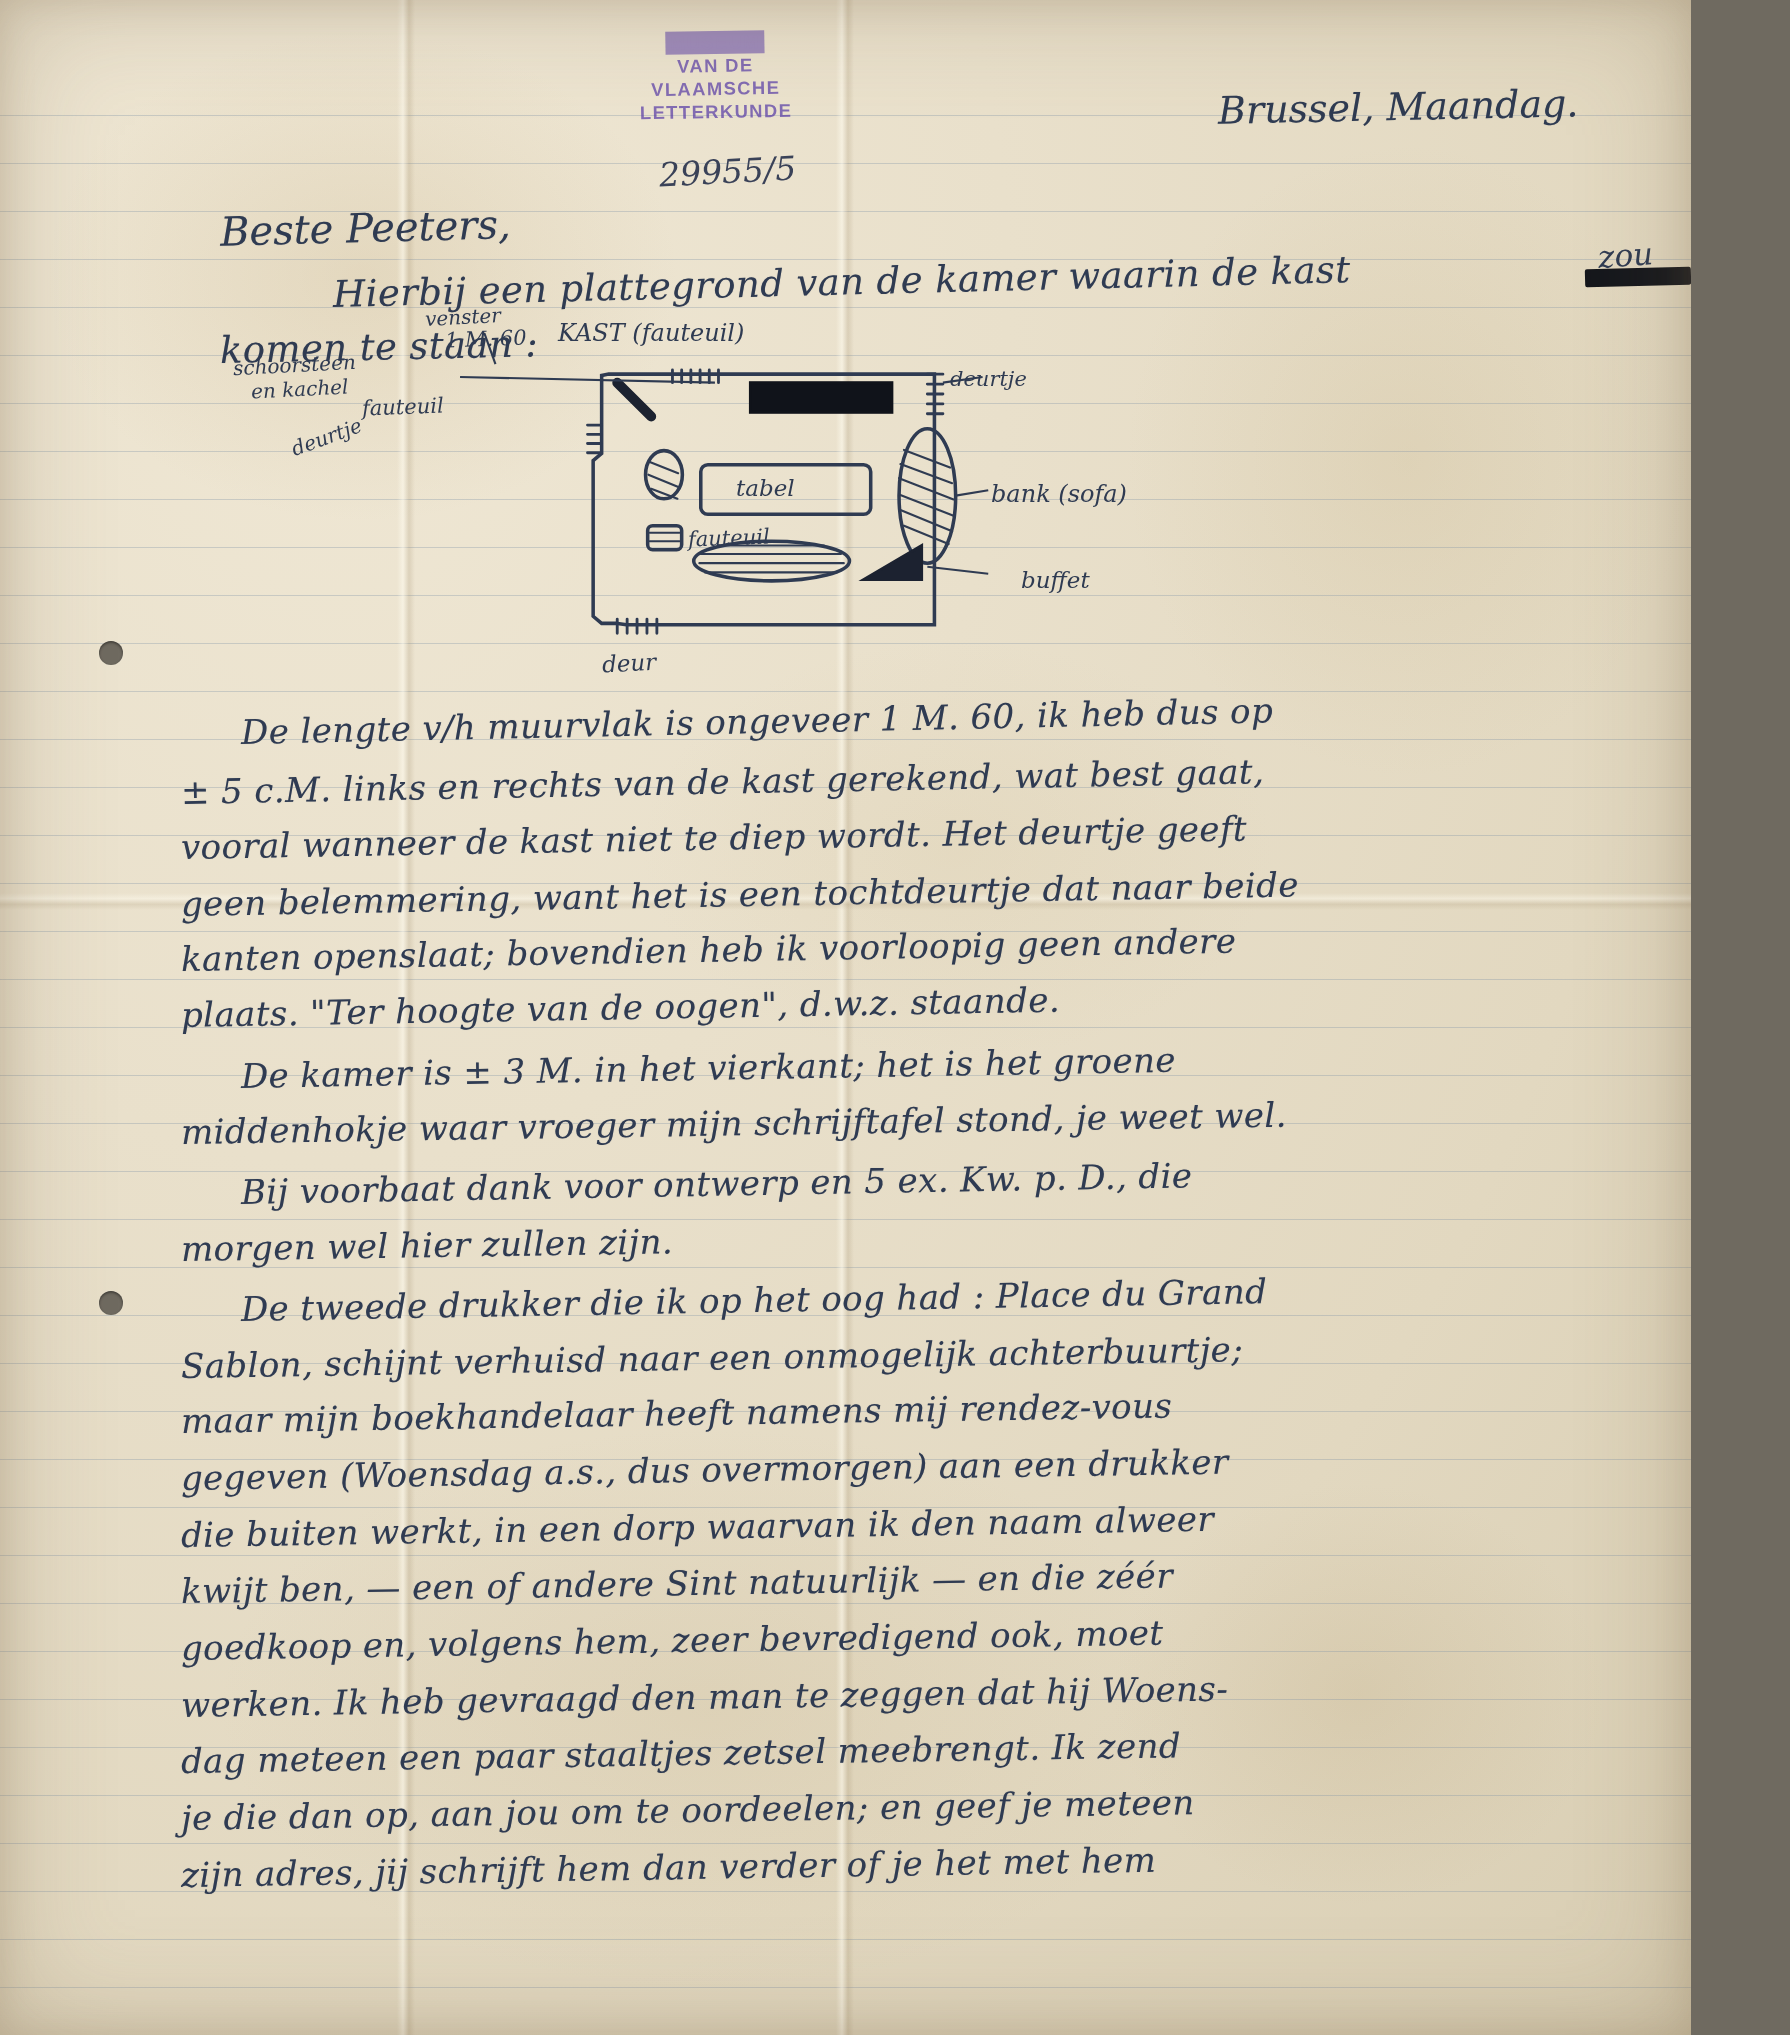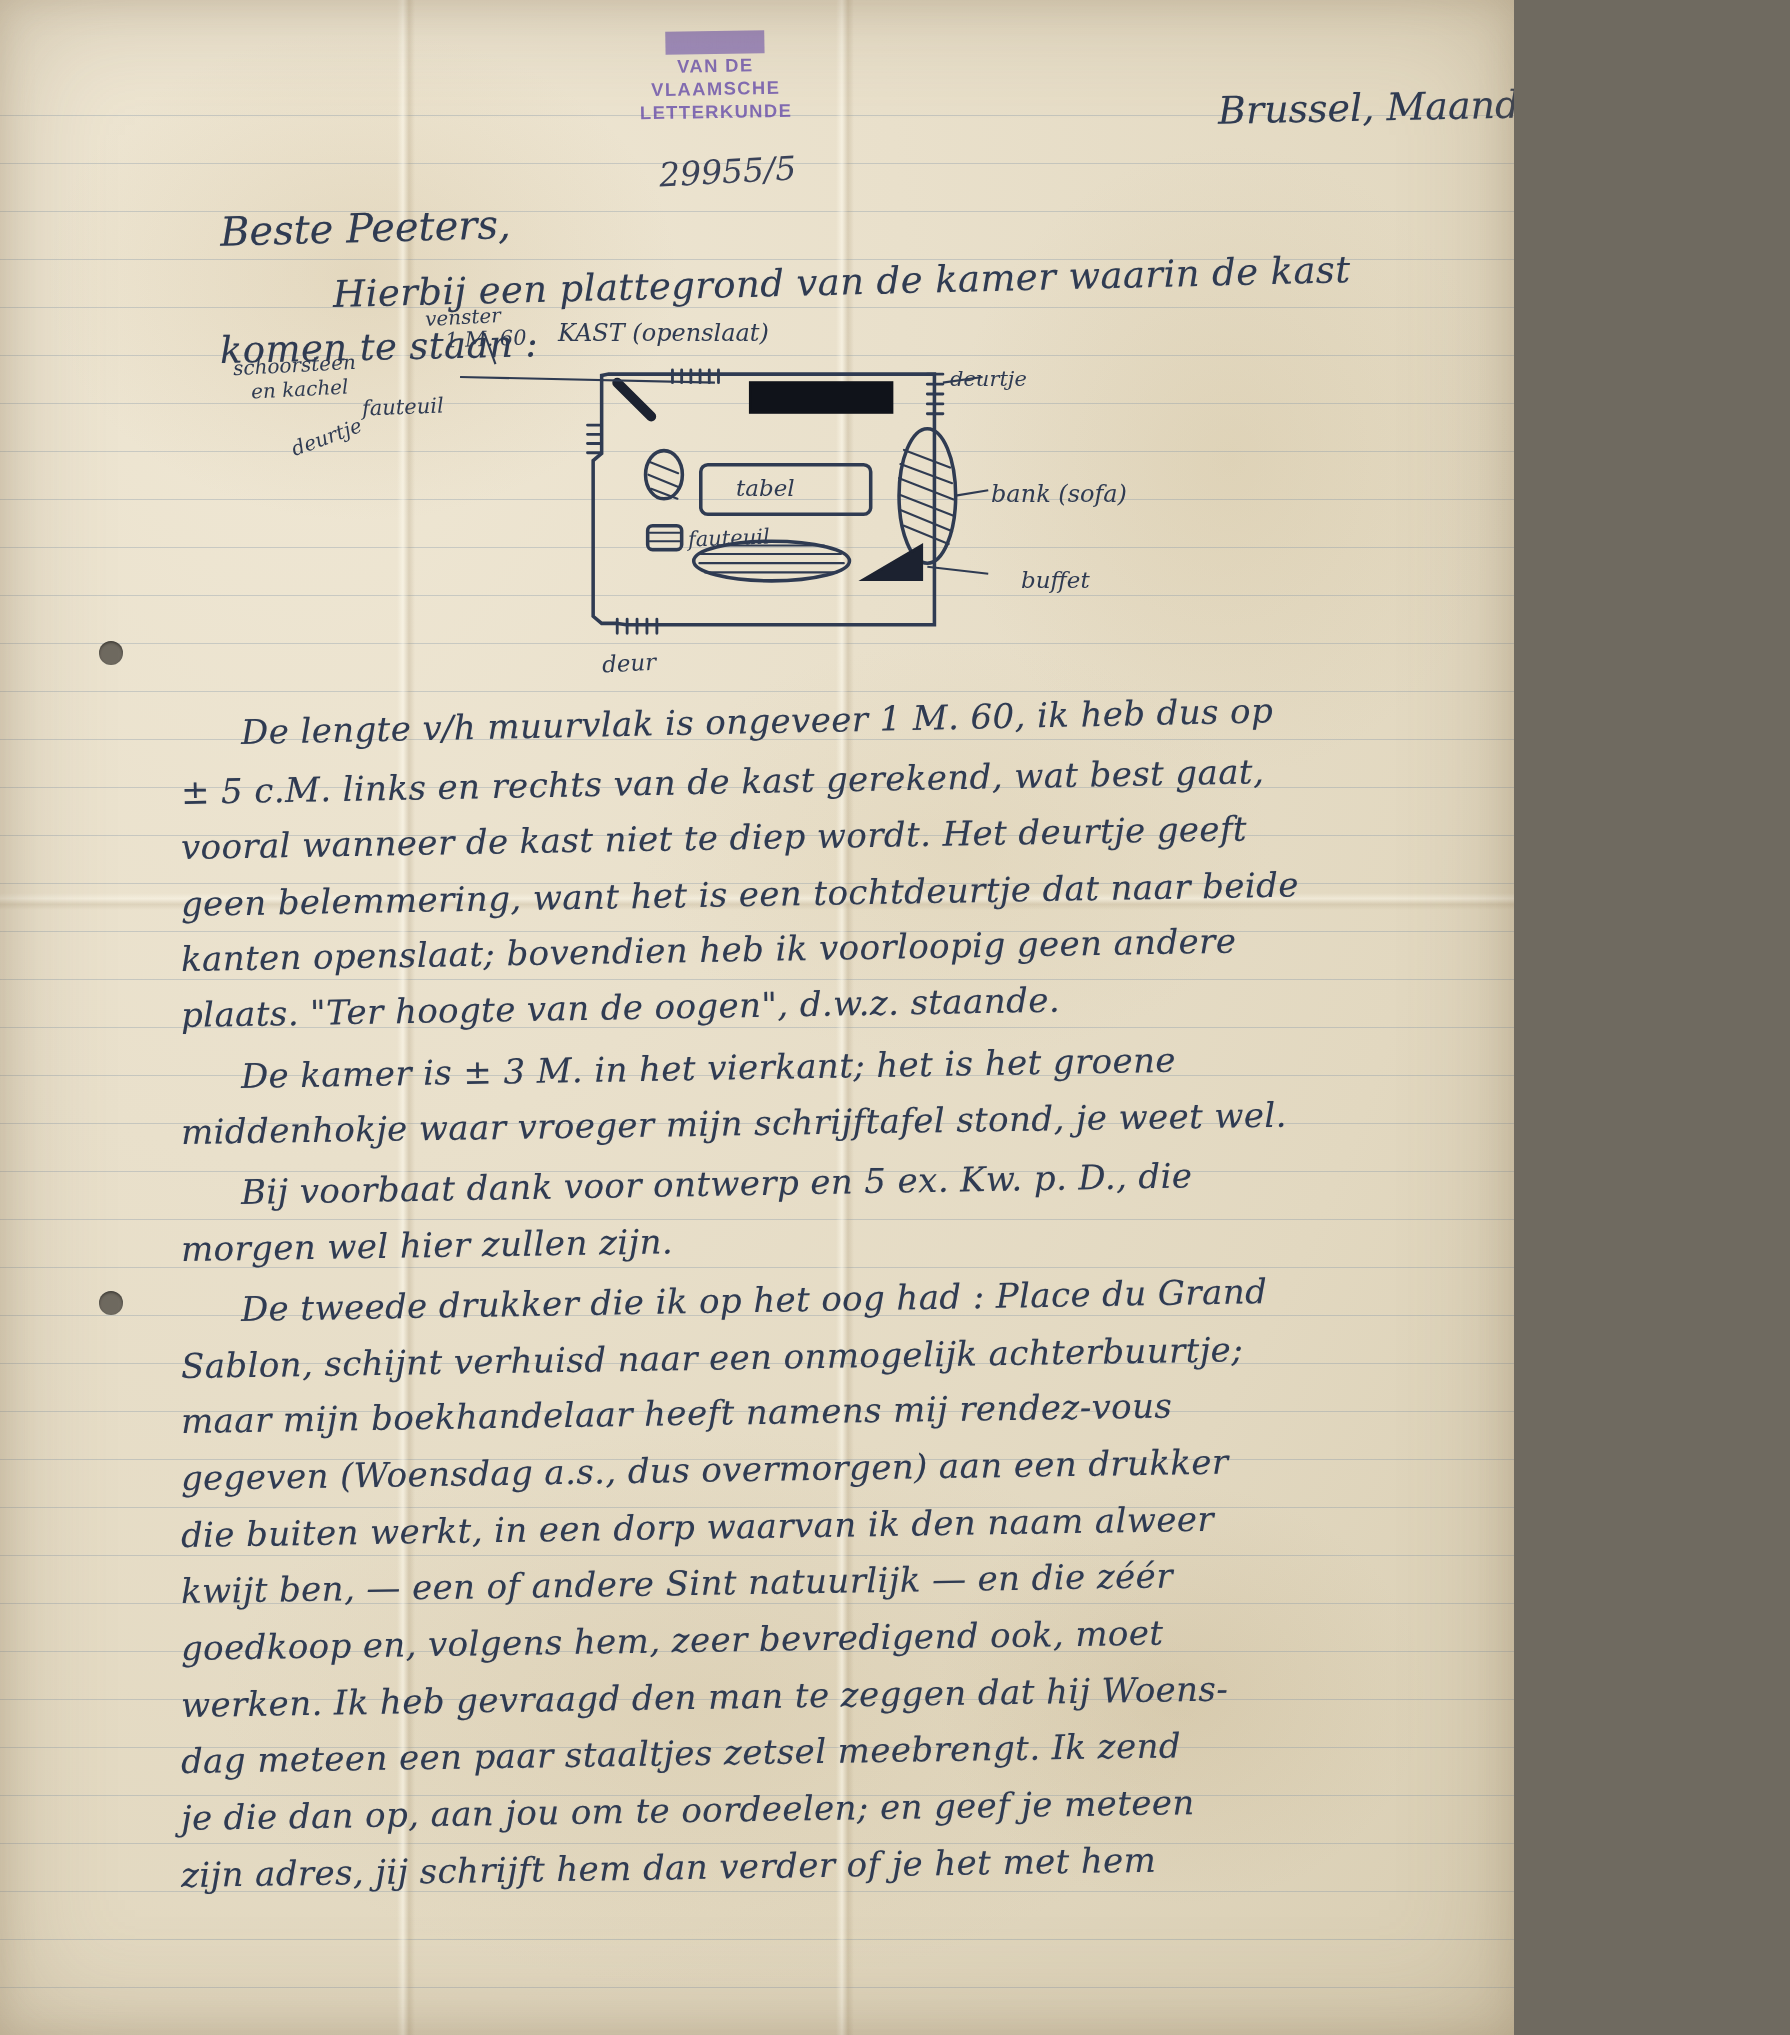--- a/index.html
+++ b/index.html
@@ -5,21 +5,21 @@
   html, body {
     margin: 0;
     padding: 0;
     background: #6f6a60;
   }
   body {
     font-family: "Liberation Serif", serif;
   }
   #page {
     position: relative;
-    width: 1514px;
+    width: 1691px;
     height: 2035px;
     overflow: hidden;
     background:
       radial-gradient(ellipse at 20% 15%, #efe7d4 0%, #e9e0cb 35%, #e2d8c0 70%, #d8cdb2 100%);
   }
   
   .stain {
     position: absolute;
     border-radius: 50%;
     pointer-events: none;
@@ -202,21 +202,21 @@
         <ellipse cx="570" cy="322" rx="110" ry="28" stroke-width="5"></ellipse>
         <path d="M470,312 L668,312 M468,325 L672,325 M476,338 L662,338 M498,300 L644,300" stroke-width="3"></path>
 
         <path d="M700,348 L782,348 L782,300 Z" fill="#1c2230" stroke="#1c2230"></path>
       </g>
     </svg>
 
     
     <div class="lbl" style="left:57px; top:-28px; font-size:20px; transform:rotate(-3deg);">venster</div>
     <div class="lbl" style="left:77px; top:-5.7px; font-size:21px; transform:rotate(-2deg);">1 M. 60</div>
-    <div class="lbl" style="left:190px; top:-14px; font-size:24px;">KAST (openslaat)</div>
+    <div class="lbl" style="left:190px; top:-14px; font-size:24px;">KAST (fauteuil)</div>
     <div class="lbl" style="left:-135px; top:20px; font-size:20px; transform:rotate(-3deg);">schoorsteen</div>
     <div class="lbl" style="left:-117px; top:44px; font-size:20px; transform:rotate(-3deg);">en kachel</div>
     <div class="lbl" style="left:-78px; top:92px; font-size:20px; transform:rotate(-20deg);">deurtje</div>
     <div class="lbl" style="left:582px; top:34px; font-size:21px;">deurtje</div>
     <div class="lbl" style="left:-5.7px; top:62px; font-size:21px; transform:rotate(-2deg);">fauteuil</div>
     <div class="lbl" style="left:320px; top:193px; font-size:21px; transform:rotate(-2deg);">fauteuil</div>
     <div class="lbl" style="left:368px; top:142px; font-size:23px;">tabel</div>
     <div class="lbl" style="left:623px; top:147px; font-size:24px;">bank (sofa)</div>
     <div class="lbl" style="left:625px; top:234px; font-size:23px;margin-left:28px;">buffet</div>
     <div class="lbl" style="left:234px; top:317px; font-size:23px; transform:rotate(-3deg);">deur</div>

